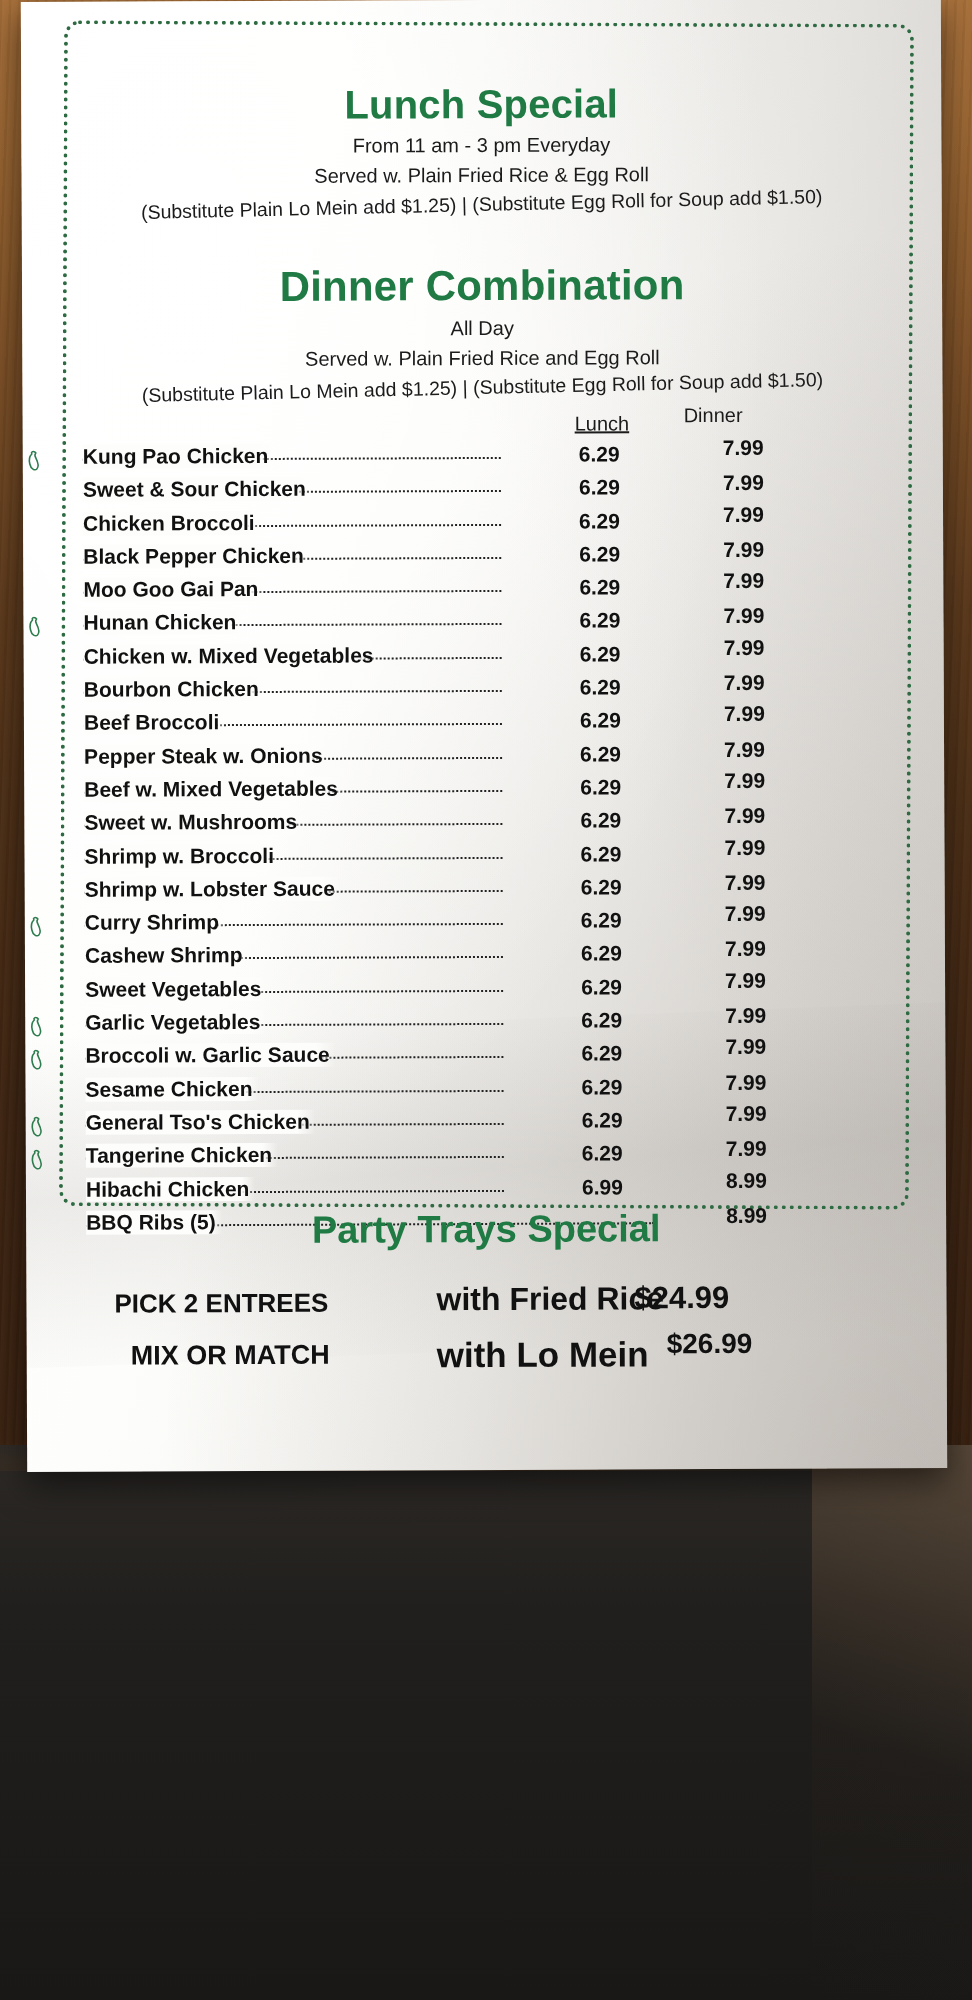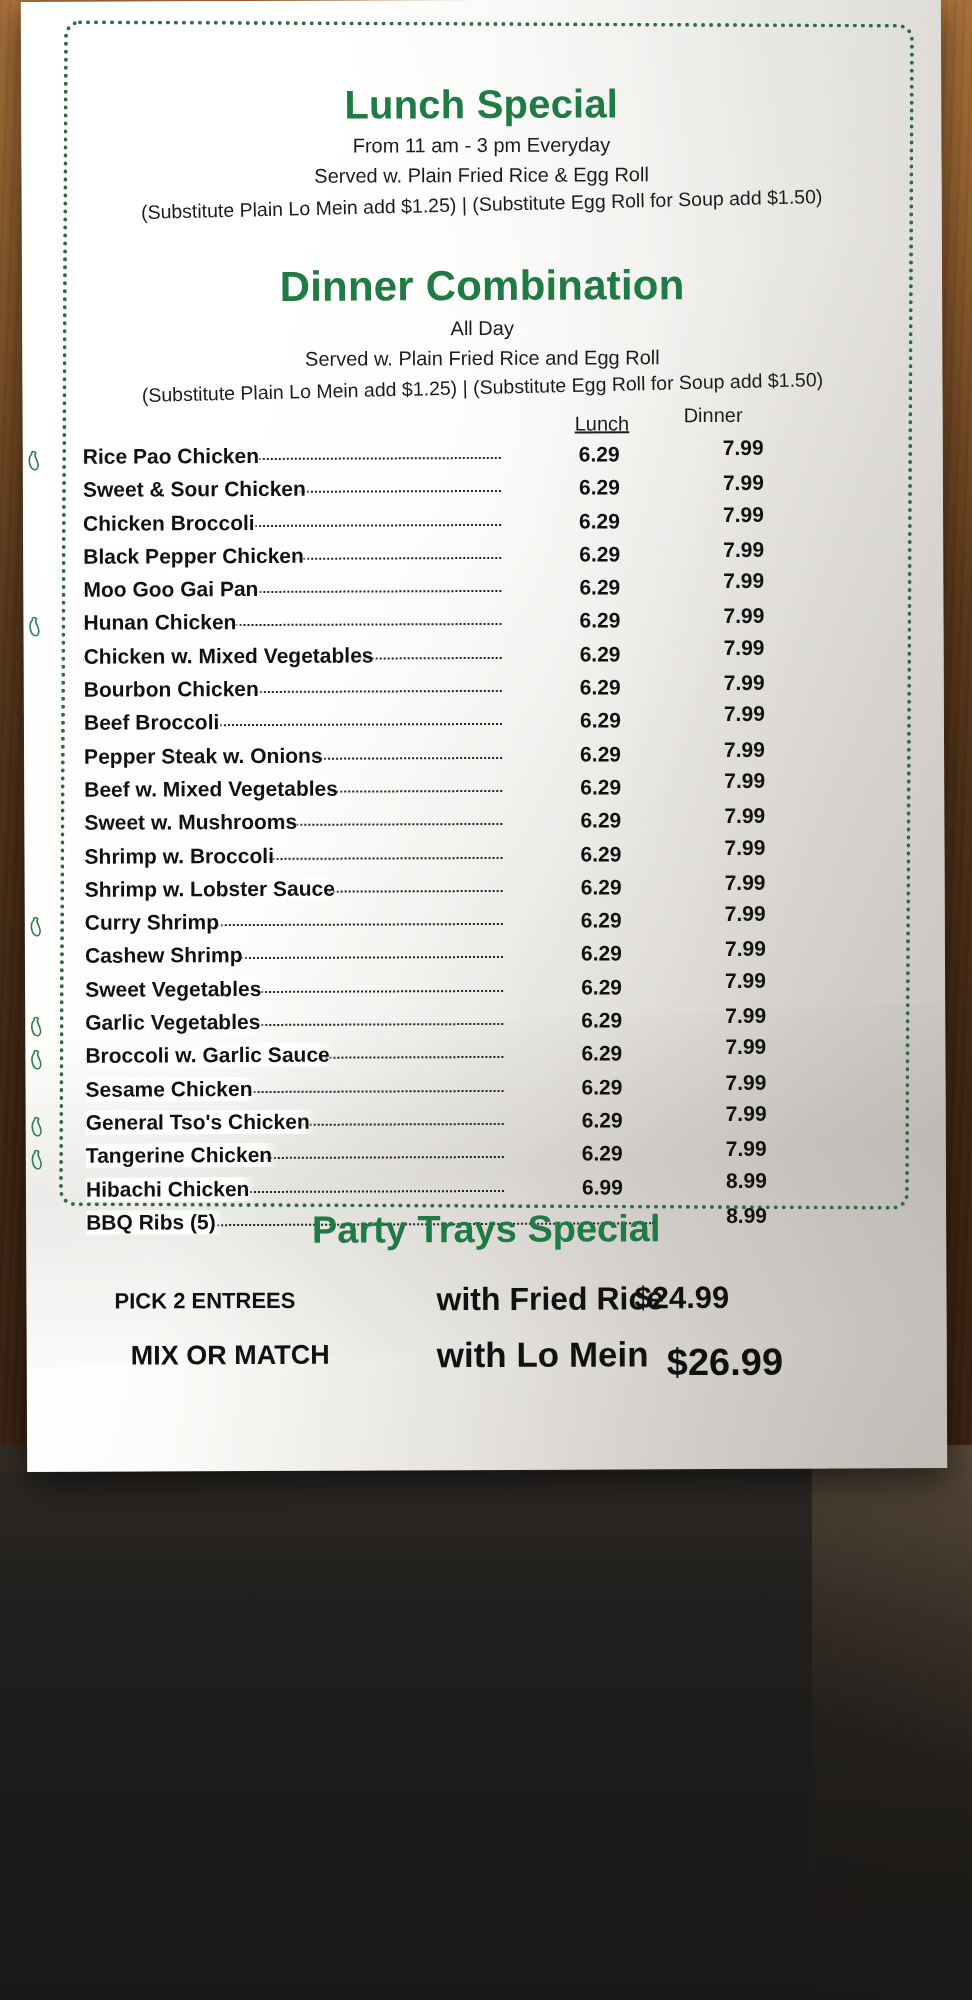--- a/index.html
+++ b/index.html
@@ -211,26 +211,26 @@
     font-size: 38px;
     font-weight: bold;
   }
   .party-grid {
     position: relative;
     height: 130px;
     margin-top: 26px;
     color: #111;
   }
   .pg { position: absolute; font-weight: bold; }
-  .pg-a { left: 88px;  top: 10px;  font-size: 22px; }
+  .pg-a { left: 88px;  top: 10px;  font-size: 26px; }
   .pg-b { left: 104px; top: 62px;  font-size: 27px; }
   .pg-c { left: 410px; top: 4px;   font-size: 32px; }
   .pg-c2{ left: 608px; top: 4px;   font-size: 31px; }
   .pg-d { left: 410px; top: 58px;  font-size: 35px; }
-  .pg-d2{ left: 640px; top: 65px;  font-size: 38px; }
+  .pg-d2{ left: 640px; top: 52px;  font-size: 28px; }
 </style>
 </head>
 <body>
 
 <div class="table-bg"></div>
 <div class="cloth"></div>
 
 <div class="paper">
   <div class="content">
 
@@ -254,21 +254,21 @@
       </div>
 
       <div class="rows" id="rows">
           <div class="row">
             <span class="chili">
               <svg width="14" height="22" viewBox="0 0 14 22">
                 <path d="M8 2 C6 1 4 2 5 4 C3 6 2 10 3 14 C4 19 8 21 10 19 C12 17 11 12 9 8 C8 6 8 4 9 3 Z" fill="none" stroke="#2e7d4f" stroke-width="1.6"></path>
               </svg>
             </span>
             <span class="leader" style="right: 390px;"></span>
-            <span class="nm">Rice Pao Chicken</span>
+            <span class="nm">Kung Pao Chicken</span>
             <span class="p1">6.29</span>
             <span class="p2" style="top: -6px;">7.99</span>
           </div>
           <div class="row">
             <span class="leader" style="right: 390px;"></span>
             <span class="nm">Sweet &amp; Sour Chicken</span>
             <span class="p1">6.29</span>
             <span class="p2" style="top: -4px;">7.99</span>
           </div>
           <div class="row">

